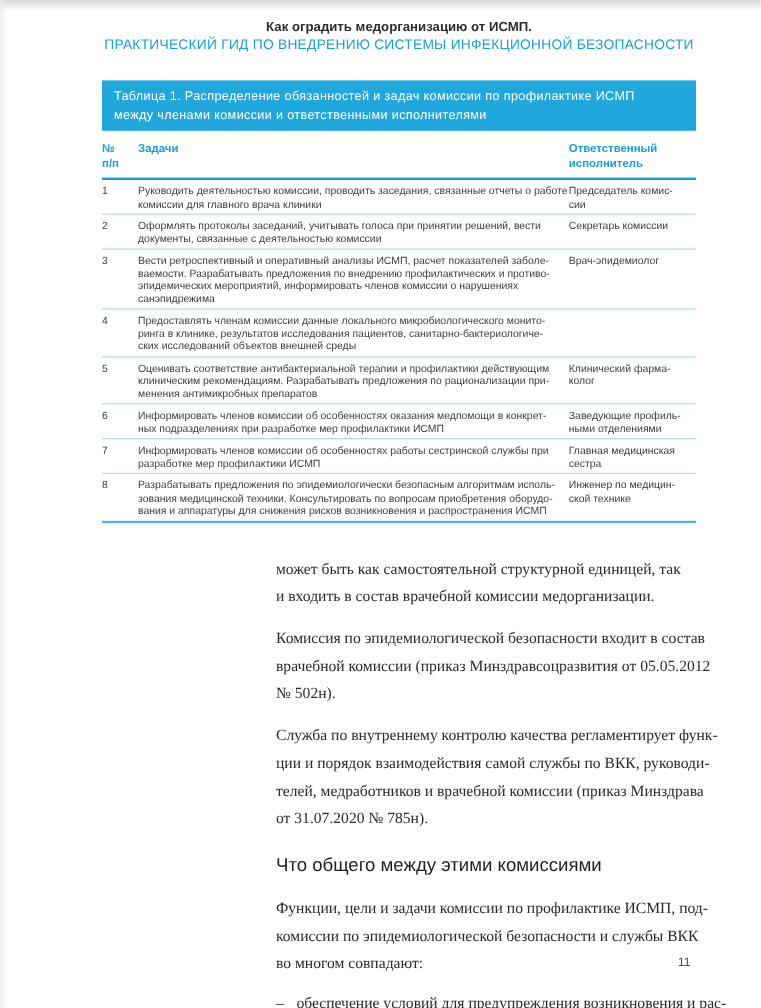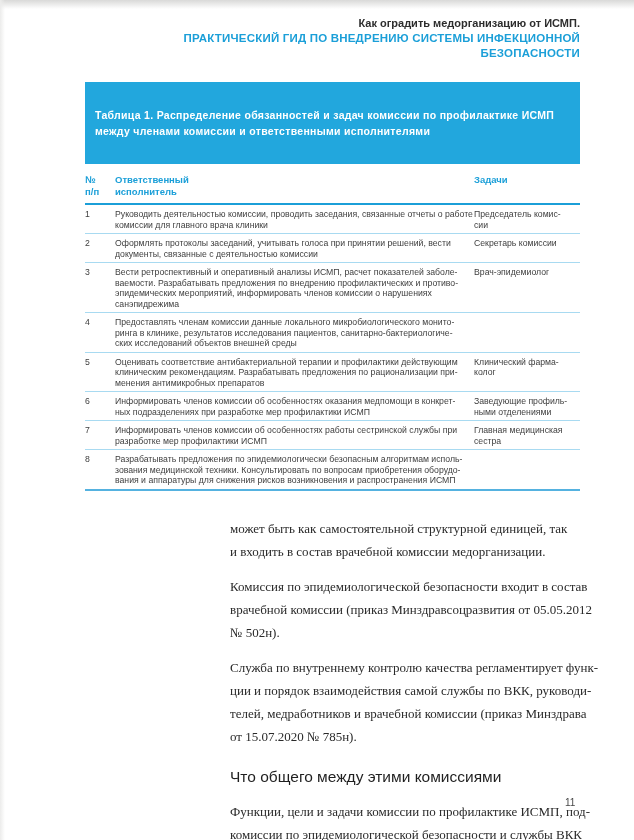--- a/index.html
+++ b/index.html
@@ -1,26 +1,26 @@
 <!DOCTYPE html>
 <html><head>
 <meta charset="utf-8">
 <style>
   html,body{margin:0;padding:0}
   body{width:634px;height:840px;background:#fff;font-family:"Liberation Sans",sans-serif;position:relative;overflow:hidden}
   .page{position:absolute;inset:0;background:#fff}
   .page::before{content:"";position:absolute;top:0;left:0;right:0;height:9px;background:linear-gradient(#d9d9d8,rgba(255,255,255,0));pointer-events:none}
   .page::after{content:"";position:absolute;top:0;left:0;bottom:0;width:5px;background:linear-gradient(90deg,#ececeb,rgba(255,255,255,0));pointer-events:none}
 
-  .header{margin:16px 0 0 85px;width:495px;text-align:right}
+  .header{margin:16px 0 0 85px;width:495px;text-align:center}
   .header .l1{font-weight:bold;font-size:11px;line-height:15px;color:#2d2d2d}
-  .header .l2{font-weight:bold;font-size:11.5px;line-height:15px;color:#1b9fd8;letter-spacing:.2px}
+  .header .l2{font-weight:normal;font-size:11.5px;line-height:15px;color:#1b9fd8;letter-spacing:.2px}
 
-  .titlebar{margin:21px 0 0 85px;width:475px;background:#22a7dd;color:#fff;font-weight:bold;
-            font-size:10.5px;line-height:16px;padding:25px 10px;white-space:pre-line;letter-spacing:.3px}
+  .titlebar{margin:21px 0 0 85px;width:475px;background:#22a7dd;color:#fff;font-weight:normal;
+            font-size:10.5px;line-height:16px;padding:5px 10px;white-space:pre-line;letter-spacing:.3px}
 
   .tbl{margin:8px 0 0 85px;width:495px}
   .thead{display:grid;grid-template-columns:30px 359px 1fr;border-bottom:2px solid #1b9fd8;
          padding:2px 0 5px;color:#1b9fd8;font-weight:bold;font-size:9.5px;line-height:12px;white-space:pre-line}
   .t-row{display:grid;grid-template-columns:30px 359px 1fr;padding:4px 0 3px;
          border-bottom:1px solid #a8daf1;font-size:8.7px;line-height:10.5px;color:#3e3e3e;white-space:pre}
   .t-row:last-child{border-bottom:2px solid #55b2e0}
 
   .bodytext{margin:26px 0 0 230px;width:352px;font-family:"Liberation Serif",serif;
             font-size:13px;line-height:23px;color:#2a2a2a}
@@ -42,23 +42,23 @@
     <div class="l2">ПРАКТИЧЕСКИЙ ГИД ПО ВНЕДРЕНИЮ СИСТЕМЫ ИНФЕКЦИОННОЙ БЕЗОПАСНОСТИ</div>
   </div>
 
   <div class="titlebar">Таблица 1. Распределение обязанностей и задач комиссии по профилактике ИСМП
 между членами комиссии и ответственными исполнителями</div>
 
   <div class="tbl">
     <div class="thead">
       <div>№
 п/п</div>
+      <div>Задачи</div>
       <div>Ответственный
 исполнитель</div>
-      <div>Задачи</div>
     </div>
     <div id="tbody">
   <div class="t-row">
     <div class="c-num">1</div>
     <div class="c-task">Руководить деятельностью комиссии, проводить заседания, связанные отчеты о работе
 комиссии для главного врача клиники</div>
     <div class="c-resp">Председатель комис-
 сии</div>
   </div>
 
@@ -108,34 +108,36 @@
 разработке мер профилактики ИСМП</div>
     <div class="c-resp">Главная медицинская
 сестра</div>
   </div>
 
   <div class="t-row">
     <div class="c-num">8</div>
     <div class="c-task">Разрабатывать предложения по эпидемиологически безопасным алгоритмам исполь-
 зования медицинской техники. Консультировать по вопросам приобретения оборудо-
 вания и аппаратуры для снижения рисков возникновения и распространения ИСМП</div>
+    <div class="c-resp">Инженер по медицин-
+ской технике</div>
   </div>
 </div>
   </div>
 
   <div class="bodytext">
     <p>может быть как самостоятельной структурной единицей, так
 и входить в состав врачебной комиссии медорганизации.</p>
     <p>Комиссия по эпидемиологической безопасности входит в состав
 врачебной комиссии (приказ Минздравсоцразвития от 05.05.2012
 № 502н).</p>
     <p>Служба по внутреннему контролю качества регламентирует функ-
 ции и порядок взаимодействия самой службы по ВКК, руководи-
 телей, медработников и врачебной комиссии (приказ Минздрава
-от 15.07.2020 № 785н).</p>
+от 31.07.2020 № 785н).</p>
     <h2 class="subhead">Что общего между этими комиссиями</h2>
     <p>Функции, цели и задачи комиссии по профилактике ИСМП, под-
 комиссии по эпидемиологической безопасности и службы ВКК
 во многом совпадают:</p>
     <div class="bullet">
       <div class="marker">–</div>
       <div class="btext">обеспечение условий для предупреждения возникновения и рас-
 пространения ИСМП в подразделениях;</div>
     </div>
   </div>

